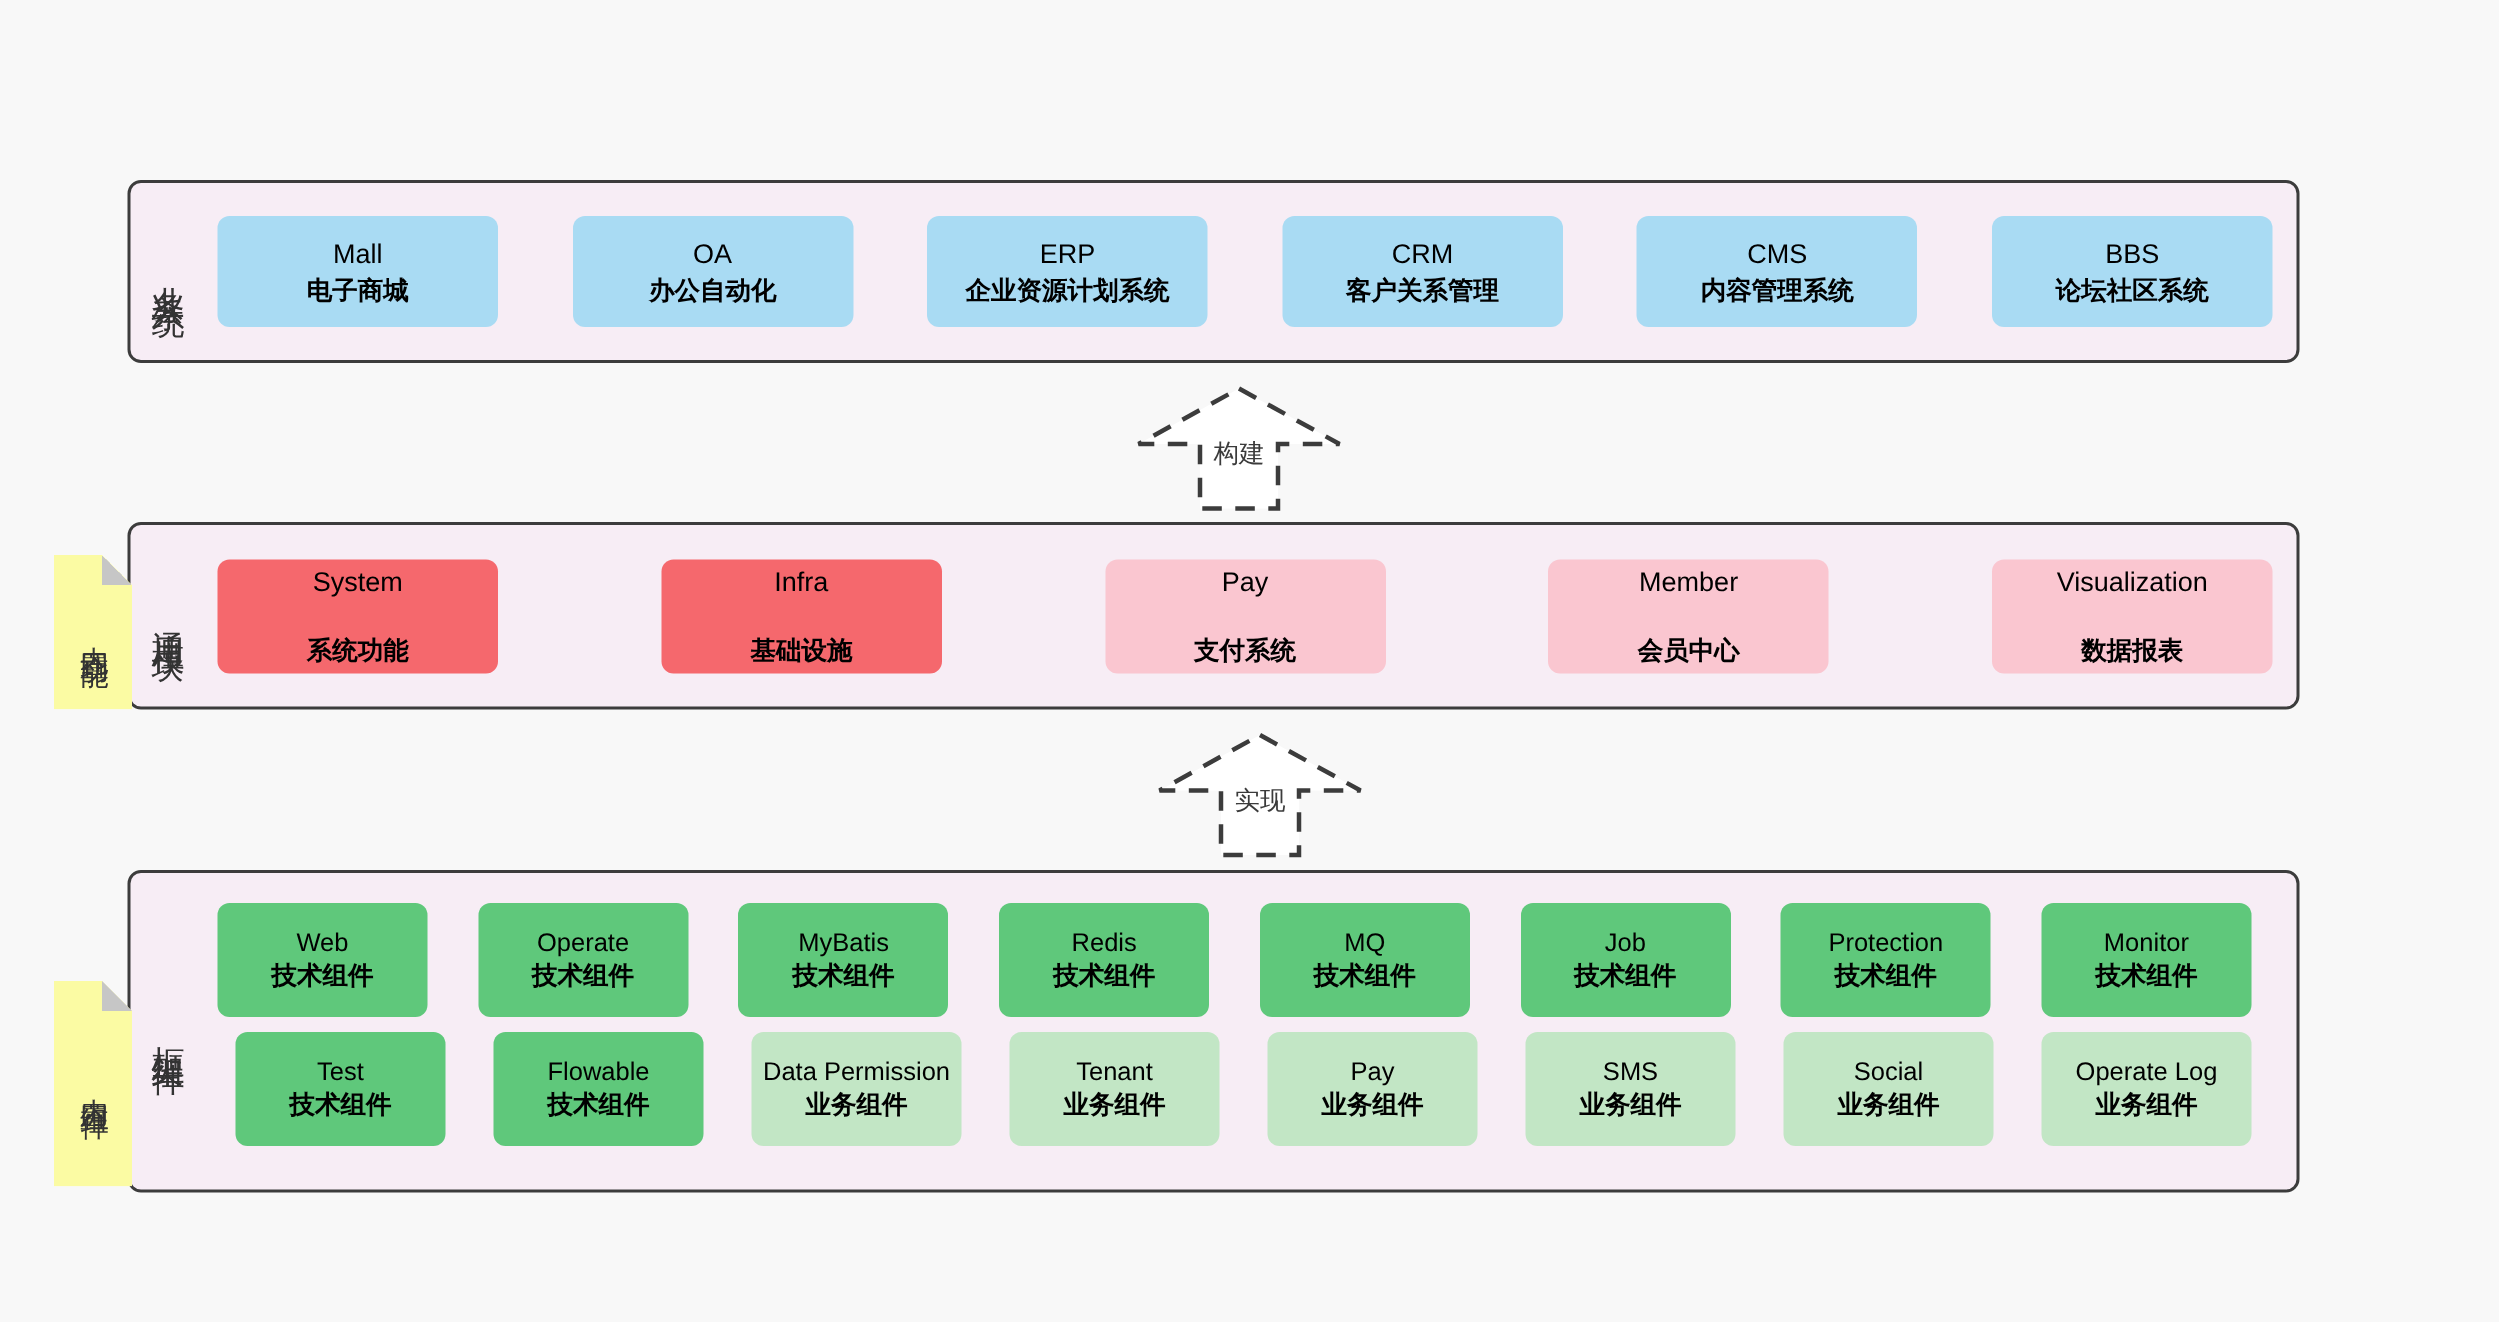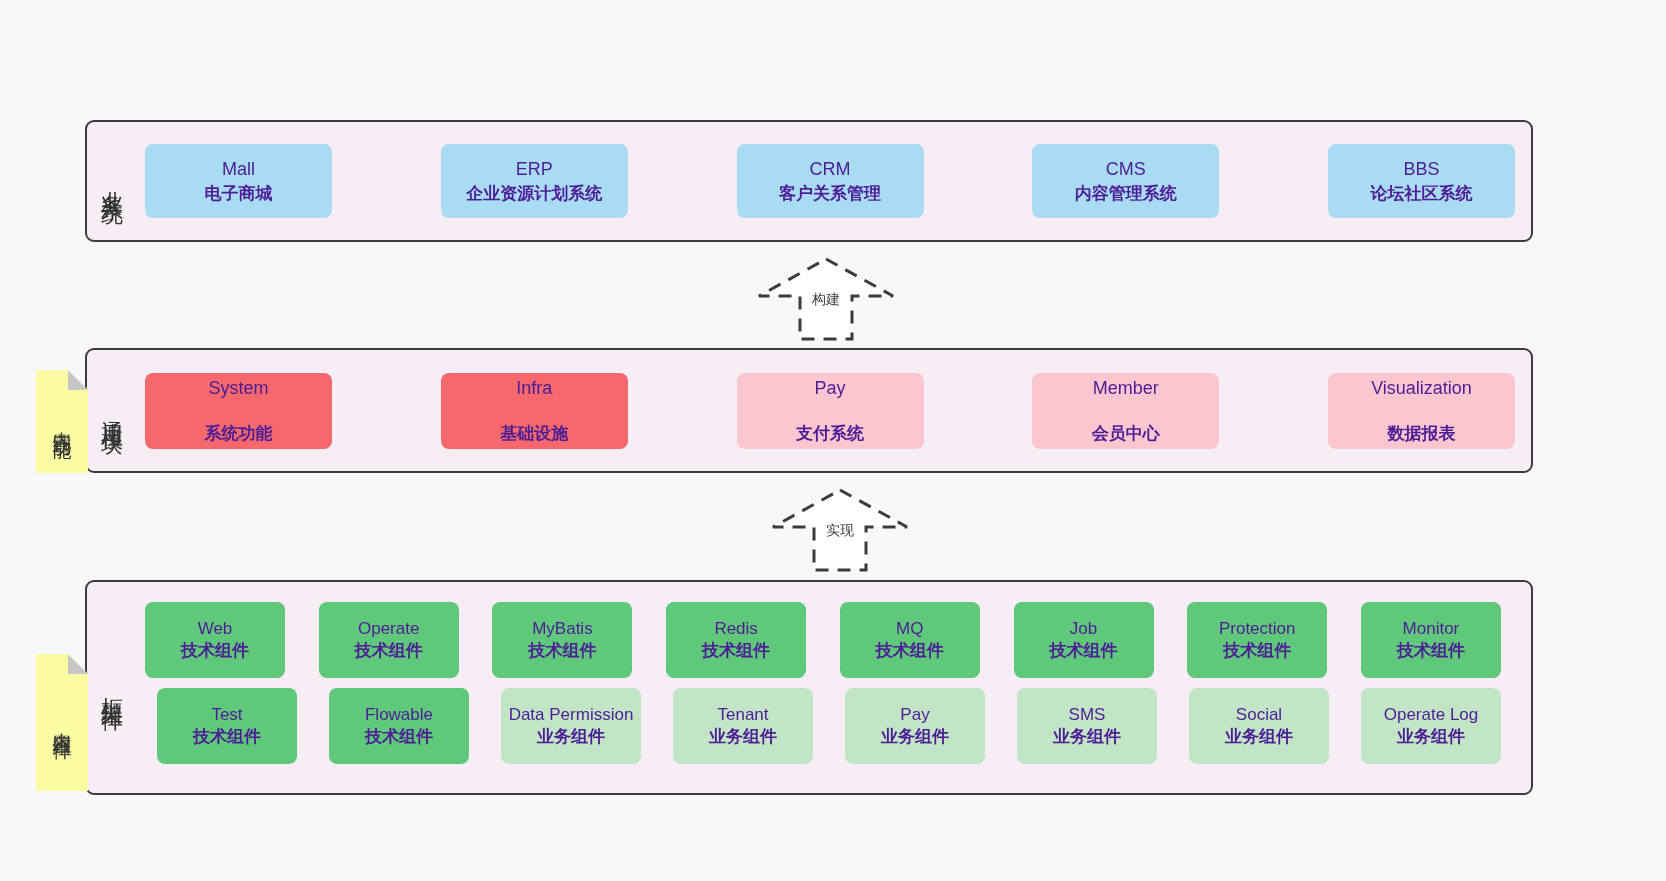--- a/index.html
+++ b/index.html
@@ -49,21 +49,21 @@
   .band-bot .boxes{right:30px;}
   .band-bot .row1{top:20px;}
   .band-bot .row2{top:106px;padding-left:12px;}
   .box{
     display:flex;
     flex-direction:column;
     align-items:center;
     justify-content:center;
     text-align:center;
     border-radius:8px;
-    color:#4c1d95;
+    color:#000000;
     line-height:1.45;
     box-sizing:border-box;
     padding:2px 6px;
   }
   .band-top .box{width:187px;height:74px;}
   .band-mid .box{width:187px;height:76px;justify-content:space-between;}
   .band-bot .box{width:140px;height:76px;line-height:1.3;}
   .box-title{font-size:18px;}
   .box-sub{font-size:17px;font-weight:bold;}
   .band-bot .box-title,.band-bot .box-sub{font-size:17px;}
@@ -79,21 +79,21 @@
   }
   .arrow svg{display:block;width:100%;height:100%;}
   .arrow-build{left:756px;top:256px;}
   .arrow-implement{left:770px;top:487px;}
   .arrow-label{
     position:absolute;
     left:50%;top:34px;
     transform:translateX(-50%);
     background:#ffffff;
     padding:1px 3px;
-    font-size:14px;
+    font-size:17px;
     color:#3b3b3b;
     white-space:nowrap;
   }
   
   .sticky{
     position:absolute;
     width:52px;
     background:#fbfba3;
     z-index:3;
     clip-path:polygon(0 0,calc(100% - 20px) 0,100% 20px,100% 100%,0 100%);
@@ -124,20 +124,24 @@
 <div class="page">
 
   <section class="band band-top">
     <div class="band-label">业务系统</div>
     <div class="boxes">
   <div class="box v-blue">
     <div class="box-title">Mall</div>
     <div class="box-sub">电子商城</div>
   </div>
 
+  <div class="box v-blue">
+    <div class="box-title">OA</div>
+    <div class="box-sub">办公自动化</div>
+  </div>
 
   <div class="box v-blue">
     <div class="box-title">ERP</div>
     <div class="box-sub">企业资源计划系统</div>
   </div>
 
   <div class="box v-blue">
     <div class="box-title">CRM</div>
     <div class="box-sub">客户关系管理</div>
   </div>

